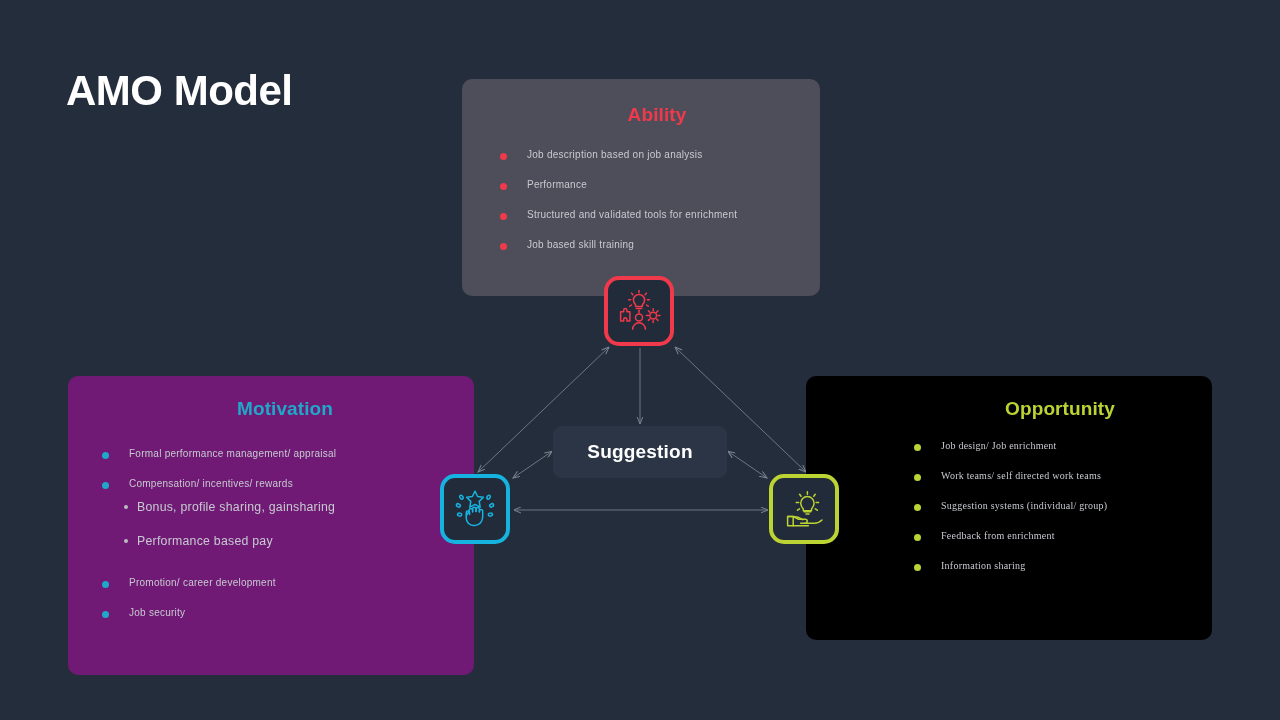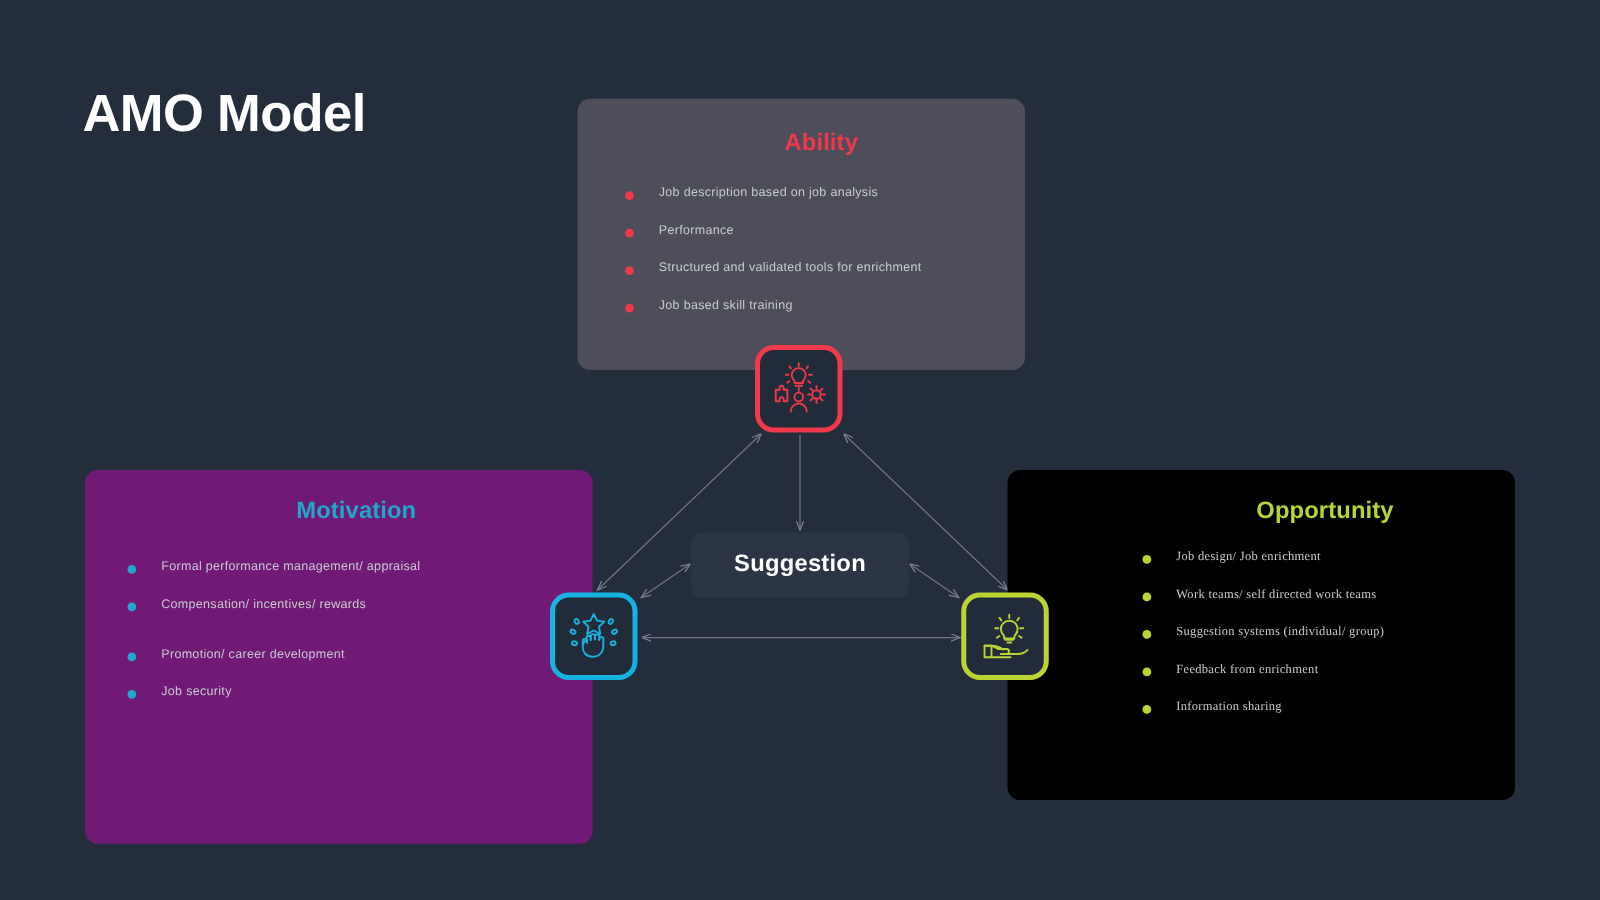--- a/index.html
+++ b/index.html
@@ -200,20 +200,30 @@
   <ul class="bullets">
     <li>
       <span class="dot"></span>
       <span>Formal performance management/ appraisal</span>
     </li>
     <li>
       <span class="dot"></span>
       <span>Compensation/ incentives/ rewards</span>
     </li>
   </ul>
+  <ul class="sub-bullets">
+    <li>
+      <span class="subdot"></span>
+      <span>Bonus, profile sharing, gainsharing</span>
+    </li>
+    <li>
+      <span class="subdot"></span>
+      <span>Performance based pay</span>
+    </li>
+  </ul>
   <ul class="bullets">
     <li>
       <span class="dot"></span>
       <span>Promotion/ career development</span>
     </li>
     <li>
       <span class="dot"></span>
       <span>Job security</span>
     </li>
   </ul>

